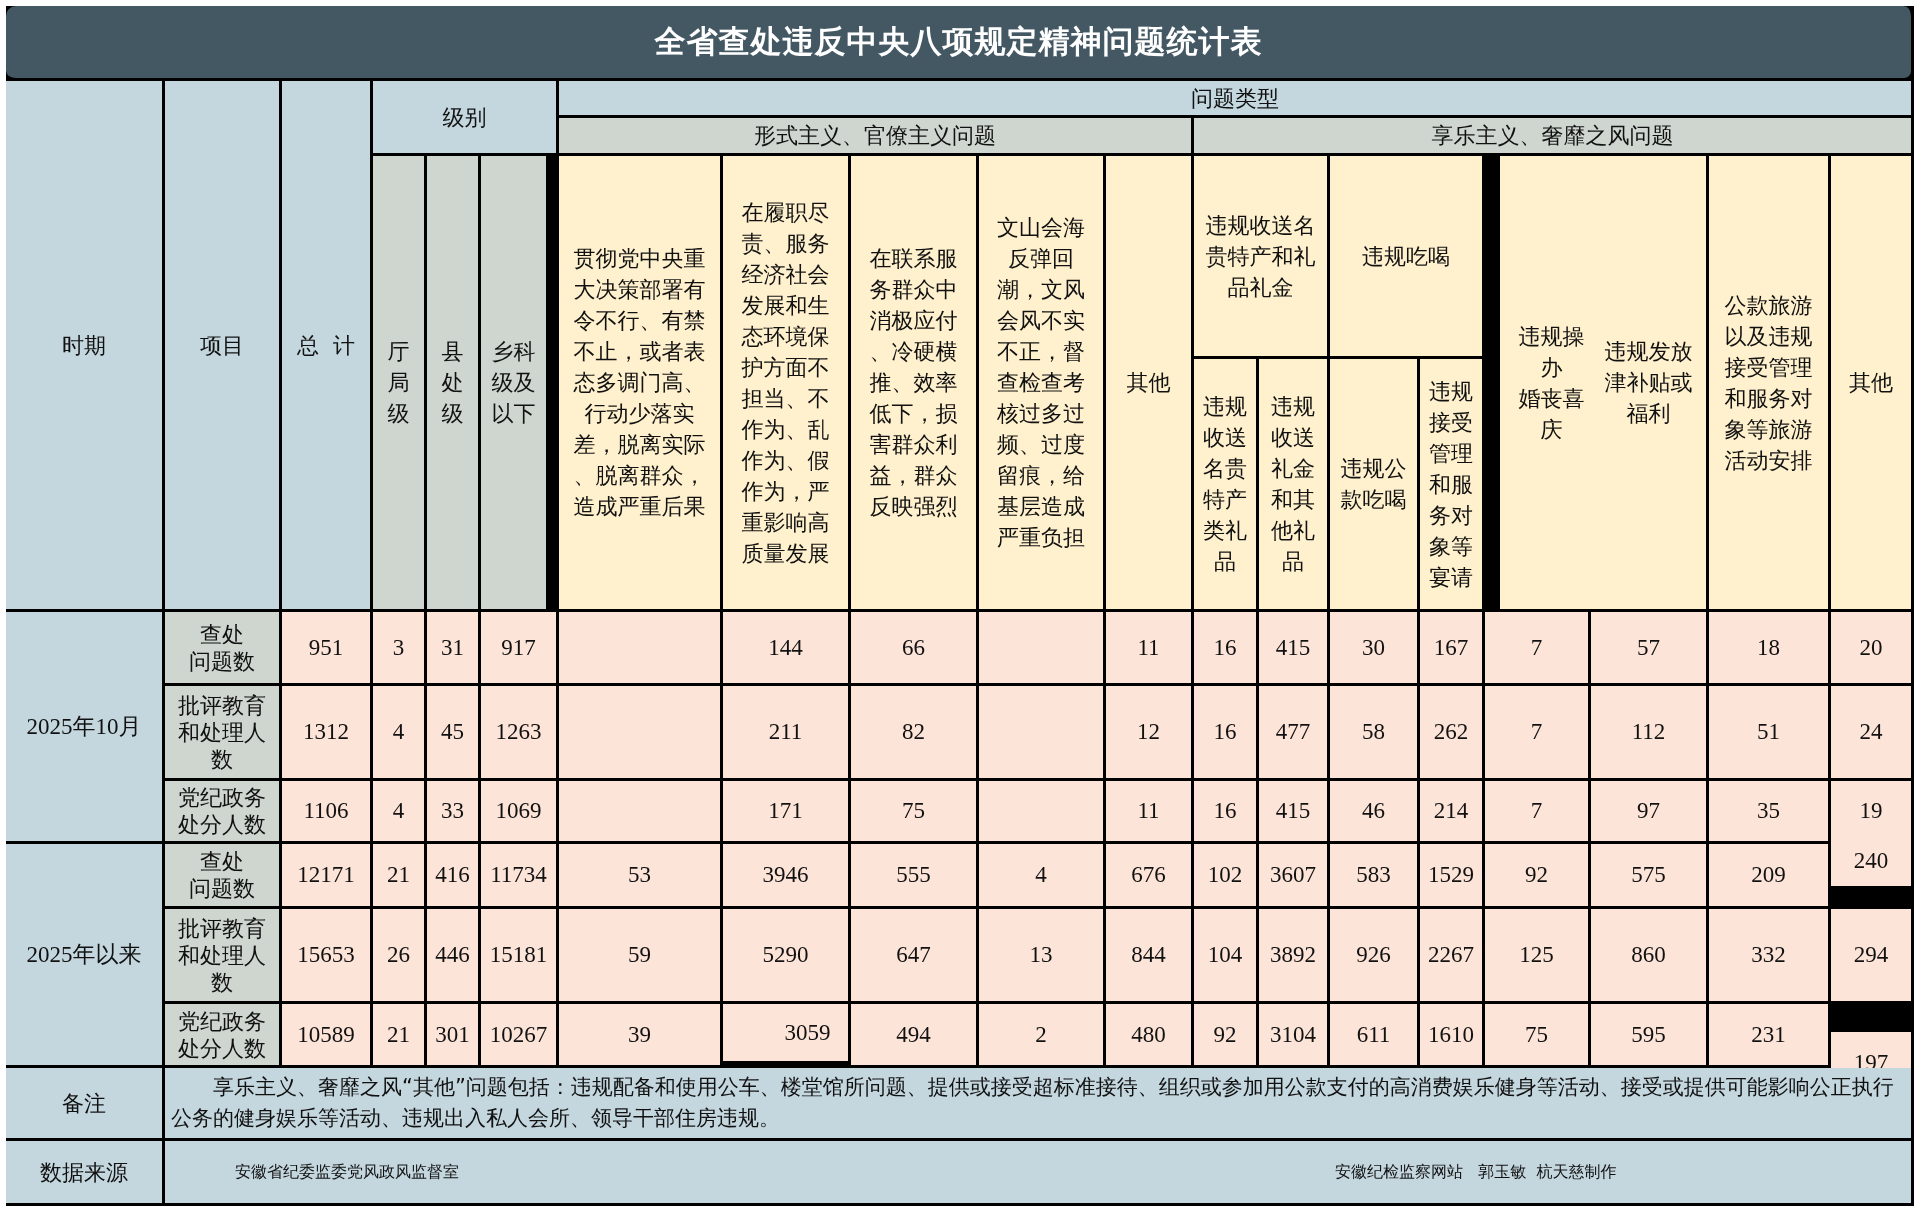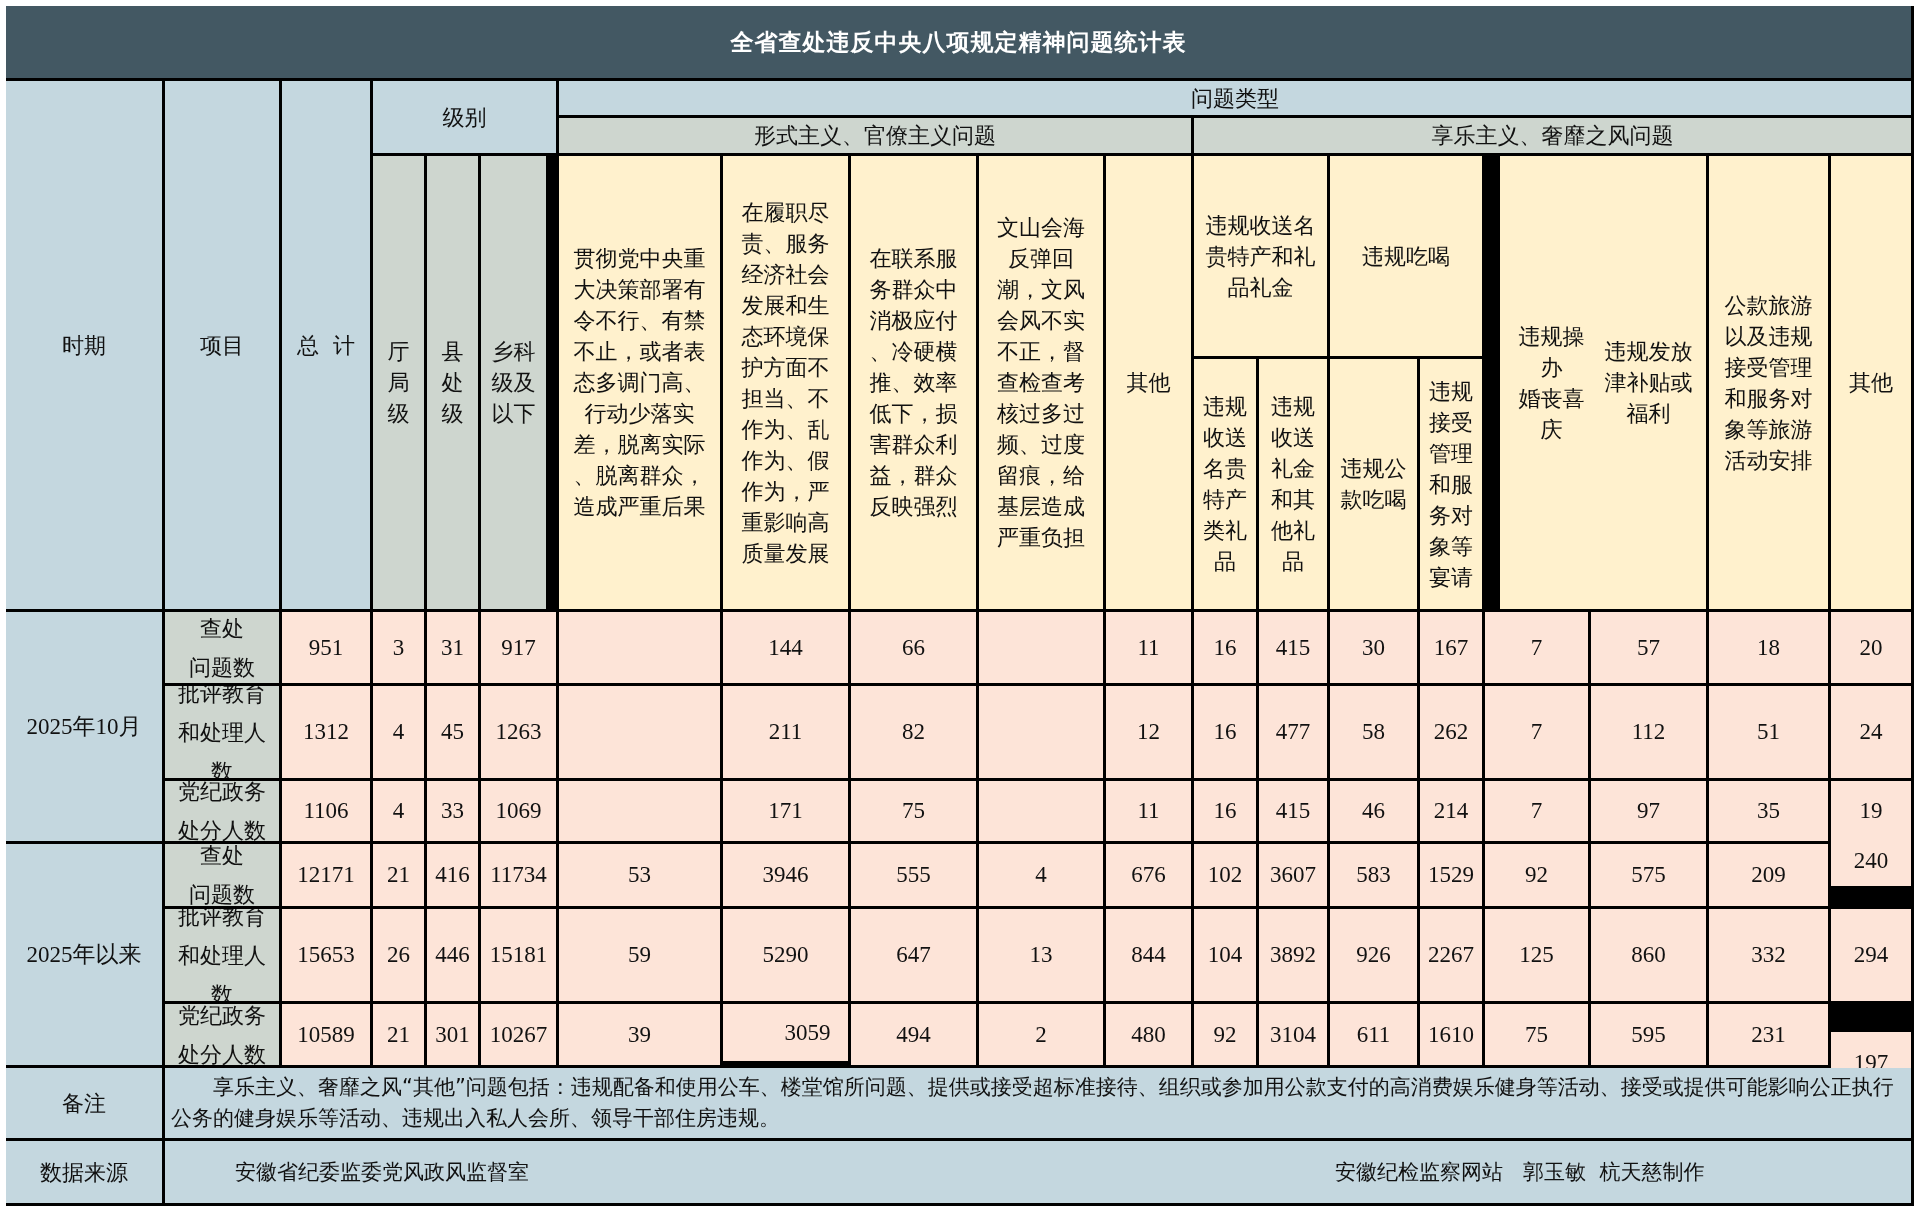--- a/index.html
+++ b/index.html
@@ -1,32 +1,32 @@
 <!DOCTYPE html>
 <html><head>
 <meta charset="utf-8">
 <style>
   html, body { margin:0; padding:0; background:#ffffff; }
   body { width:1920px; height:1212px; position:relative; overflow:hidden;
          font-family:"DejaVu Sans", "Liberation Sans", sans-serif; color:#111; }
   .table { position:absolute; left:6px; top:6px; width:1908px; height:1200px; background:#000; }
   .cell { position:absolute; box-sizing:border-box; display:flex; align-items:center; justify-content:center;
           text-align:center; border-right:3px solid #000; border-bottom:3px solid #000; overflow:hidden; }
-  .title { background:#435863; color:#ffffff; font-size:23px; font-weight:bold; letter-spacing:1px; }
+  .title { background:#435863; color:#ffffff; font-size:31px; font-weight:bold; letter-spacing:1px;border-radius:10px; }
   .hblue { background:#c4d7df; }
   .hgray { background:#ced6cf; }
   .hyel  { background:#fff1cd; }
   .data  { background:#fde4d8; font-family:"Liberation Serif","DejaVu Serif", serif; font-size:23px; }
   .lbl   { background:#ced6cf; }
   .per   { background:#c4d7df; font-family:"Liberation Serif","DejaVu Serif", serif; font-size:23px; }
   .htxt  { font-size:22px; line-height:31px; padding:0 8px; white-space:pre-line; }
   .vtxt  { font-size:22px; line-height:31px; white-space:pre-line; }
-  .lbltxt{ font-size:22px; line-height:39px; white-space:pre-line; }
+  .lbltxt{ font-size:22px; line-height:27px; white-space:pre-line; }
   .note  { background:#c4d7df; font-size:21px; line-height:31px; justify-content:flex-start; text-align:left; padding:0 6px; }
-  .src   { background:#c4d7df; font-size:21px; justify-content:flex-start; }
+  .src   { background:#c4d7df; font-size:16px; justify-content:flex-start; }
 </style>
 </head>
 <body>
 
 <div class="table" id="tbl">
 
   <div class="cell title" style="left:0;top:0;width:1908px;height:75px;">全省查处违反中央八项规定精神问题统计表</div>
 
   <div class="cell hblue" style="left:0;top:75px;width:159px;height:531px;">
     <span class="htxt">时期</span>

